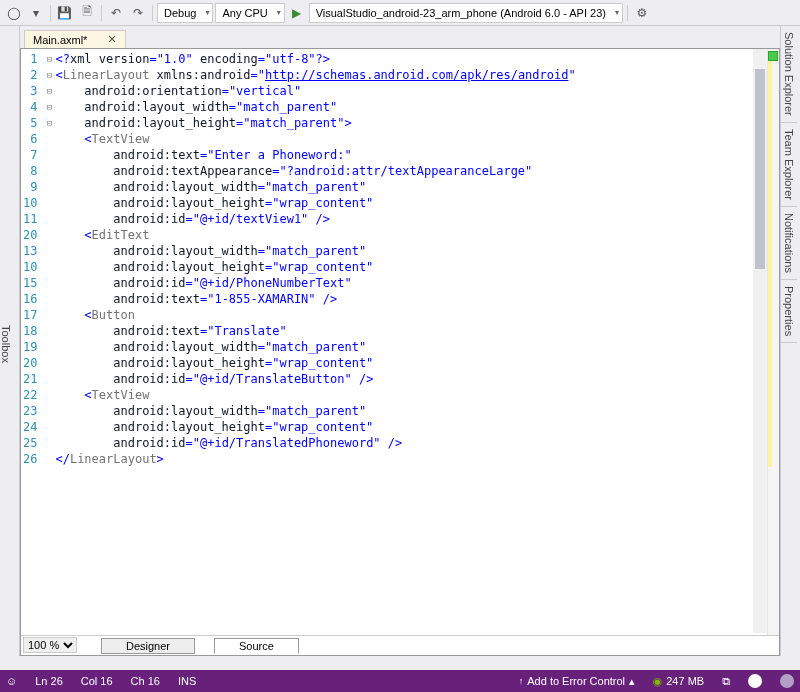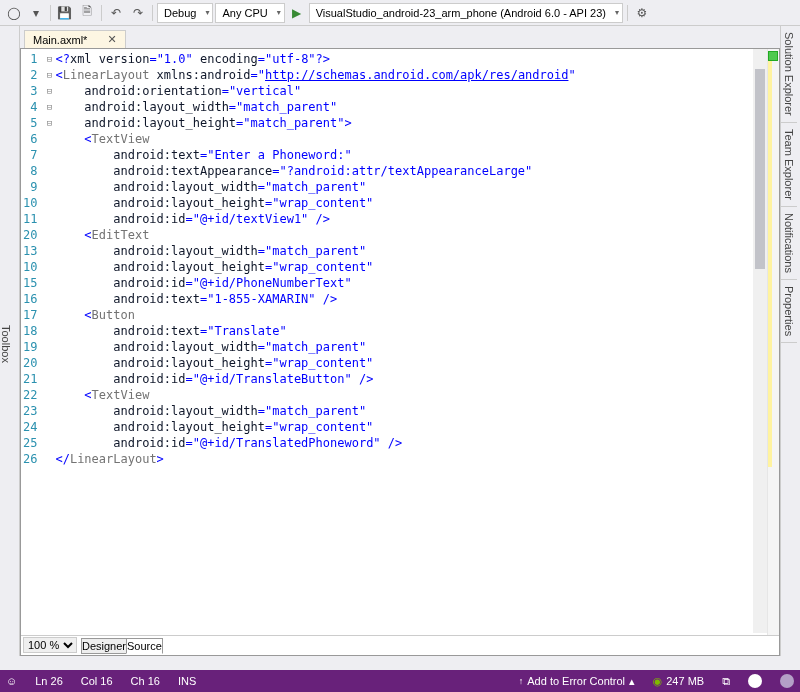--- a/index.html
+++ b/index.html
@@ -25,21 +25,21 @@
 .code div { height:16px; }
 .m { color:#737373; } 
 .a { color:#0f172a; } 
 .s { color:#0000ff; } 
 .d { color:#0000ff; } 
 .u { text-decoration:underline; }
 .trackbar { width:12px; background:#f5f5f5; border-left:1px solid #e6e6e6; position:relative; }
 .track-green { position:absolute; top:2px; right:1px; width:10px; height:10px; background:#4ec94e; border:1px solid #2a2; }
 .track-yellow { position:absolute; left:0; width:4px; background:#fff3a0; }
 .bottom-tabs { height:20px; border-top:1px solid #ccc; display:flex; align-items:center; padding-left:60px; background:#fff; }
-.btab { border:1px solid #999; background:#eee; padding:1px 0; font-size:11px; margin-right:-1px; cursor:pointer; }
+.btab { border:1px solid #999; background:#eee; padding:1px 24px; font-size:11px; margin-right:-1px; cursor:pointer;margin-left:20px; }
 .btab.active { background:#fff; border-bottom-color:#fff; }
 .zoom { position:absolute; left:2px; bottom:2px; font-size:11px; }
 .zoom select { font-size:11px; border:1px solid #ccc; }
 .errlist { height:18px; background:#eeeef2; border-top:1px solid #ccc; padding:2px 6px; font-size:11px; color:#444; }
 .statusbar { position:absolute; left:0; right:0; bottom:0; height:22px; background:#68217a; color:#fff; display:flex; align-items:center; font-size:11px; padding:0 6px; gap:18px; }
 .statusbar .spacer { flex:1; }
 .sb-item { display:flex; align-items:center; gap:4px; }
 .sb-arrow { font-size:9px; }
 .dot { width:14px; height:14px; border-radius:50%; }
 .scrollbar-v { position:absolute; right:12px; top:0; bottom:22px; width:14px; background:#f0f0f0; }

